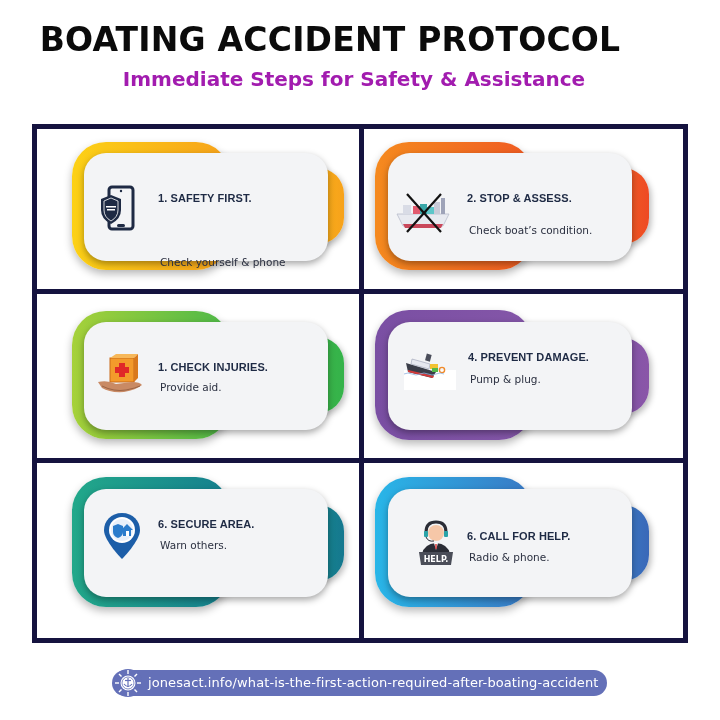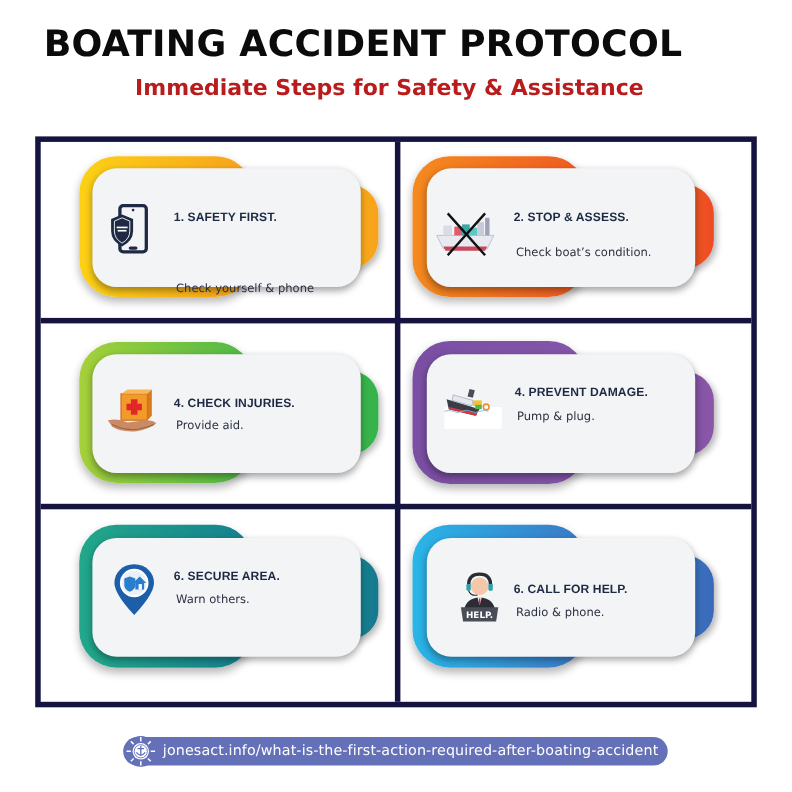--- a/index.html
+++ b/index.html
@@ -6,21 +6,21 @@
   html, body { width: 720px; height: 720px; background: #ffffff; overflow: hidden; }
   body { position: relative; font-family: "DejaVu Sans", "Liberation Sans", sans-serif; color: #111; }
 
   .title {
     position: absolute; left: 0; top: 20px; width: 660px; text-align: center;
     font-weight: 700; font-size: 33px; letter-spacing: 0.2px; color: #0b0b0b;
     font-family: "DejaVu Sans", sans-serif;
   }
   .subtitle {
     position: absolute; left: 0; top: 67px; width: 708px; text-align: center;
-    font-weight: 700; font-size: 20px; color: #b91c1c; font-family: "DejaVu Sans", sans-serif;
+    font-weight: 700; font-size: 20px; color: #a21caf; font-family: "DejaVu Sans", sans-serif;
   }
 
   .frame {
     position: absolute; left: 32px; top: 124px; width: 656px; height: 519px;
     border: 5px solid #15133f; background: #fff;
   }
   .vline { position: absolute; left: 322px; top: 0; width: 5px; height: 100%; background: #15133f; }
   .hline { position: absolute; left: 0; width: 100%; height: 5px; background: #15133f; }
 
   .cell { position: absolute; }
@@ -113,21 +113,21 @@
   <div class="card" style="left:84px;top:322px;width:244px;height:108px;"></div>
   <svg class="icon" style="left:96px;top:352px;" viewBox="0 0 50 50">
     <rect x="14" y="6" width="24" height="24" fill="#f39a2b" stroke="#c96a1a" stroke-width="1"></rect>
     <path d="M14 6 L20 2 L42 2 L38 6 Z" fill="#f7b85a"></path>
     <path d="M38 6 L42 2 L42 26 L38 30 Z" fill="#d9791d"></path>
     <rect x="23" y="11" width="6" height="14" fill="#e02828"></rect>
     <rect x="19" y="15" width="14" height="6" fill="#e02828"></rect>
     <path d="M2 30 Q12 28 20 32 L36 30 Q44 30 46 33 Q40 38 28 40 Q14 41 6 36 Z" fill="#c98a64"></path>
     <path d="M6 34 Q18 40 30 38 Q40 36 44 34" fill="none" stroke="#9b6446" stroke-width="1"></path>
   </svg>
-  <div class="step-title" style="left:158px;top:361px;">4. CHECK INJURIES.</div>
+  <div class="step-title" style="left:158px;top:361px;">1. CHECK INJURIES.</div>
   <div class="step-desc" style="left:160px;top:381px;">Provide aid.</div>
 </div>
 
 <div class="cell">
   <div class="blob-main" style="left:375px;top:310px;width:158px;height:130px;background:linear-gradient(90deg,#7a4fa3,#8456a8);"></div>
   <div class="blob-tab" style="left:603px;top:338px;width:46px;height:76px;background:linear-gradient(90deg,#7e52a6,#8a56a8);"></div>
   <div class="card" style="left:388px;top:322px;width:244px;height:108px;"></div>
   <svg class="icon" style="left:402px;top:350px;width:56px;height:42px;" viewBox="0 0 56 42">
     <rect x="2" y="20" width="52" height="20" fill="#ffffff"></rect>
     <path d="M4 13 L34 22 L30 28 L6 22 Z" fill="#3a3d48"></path>

